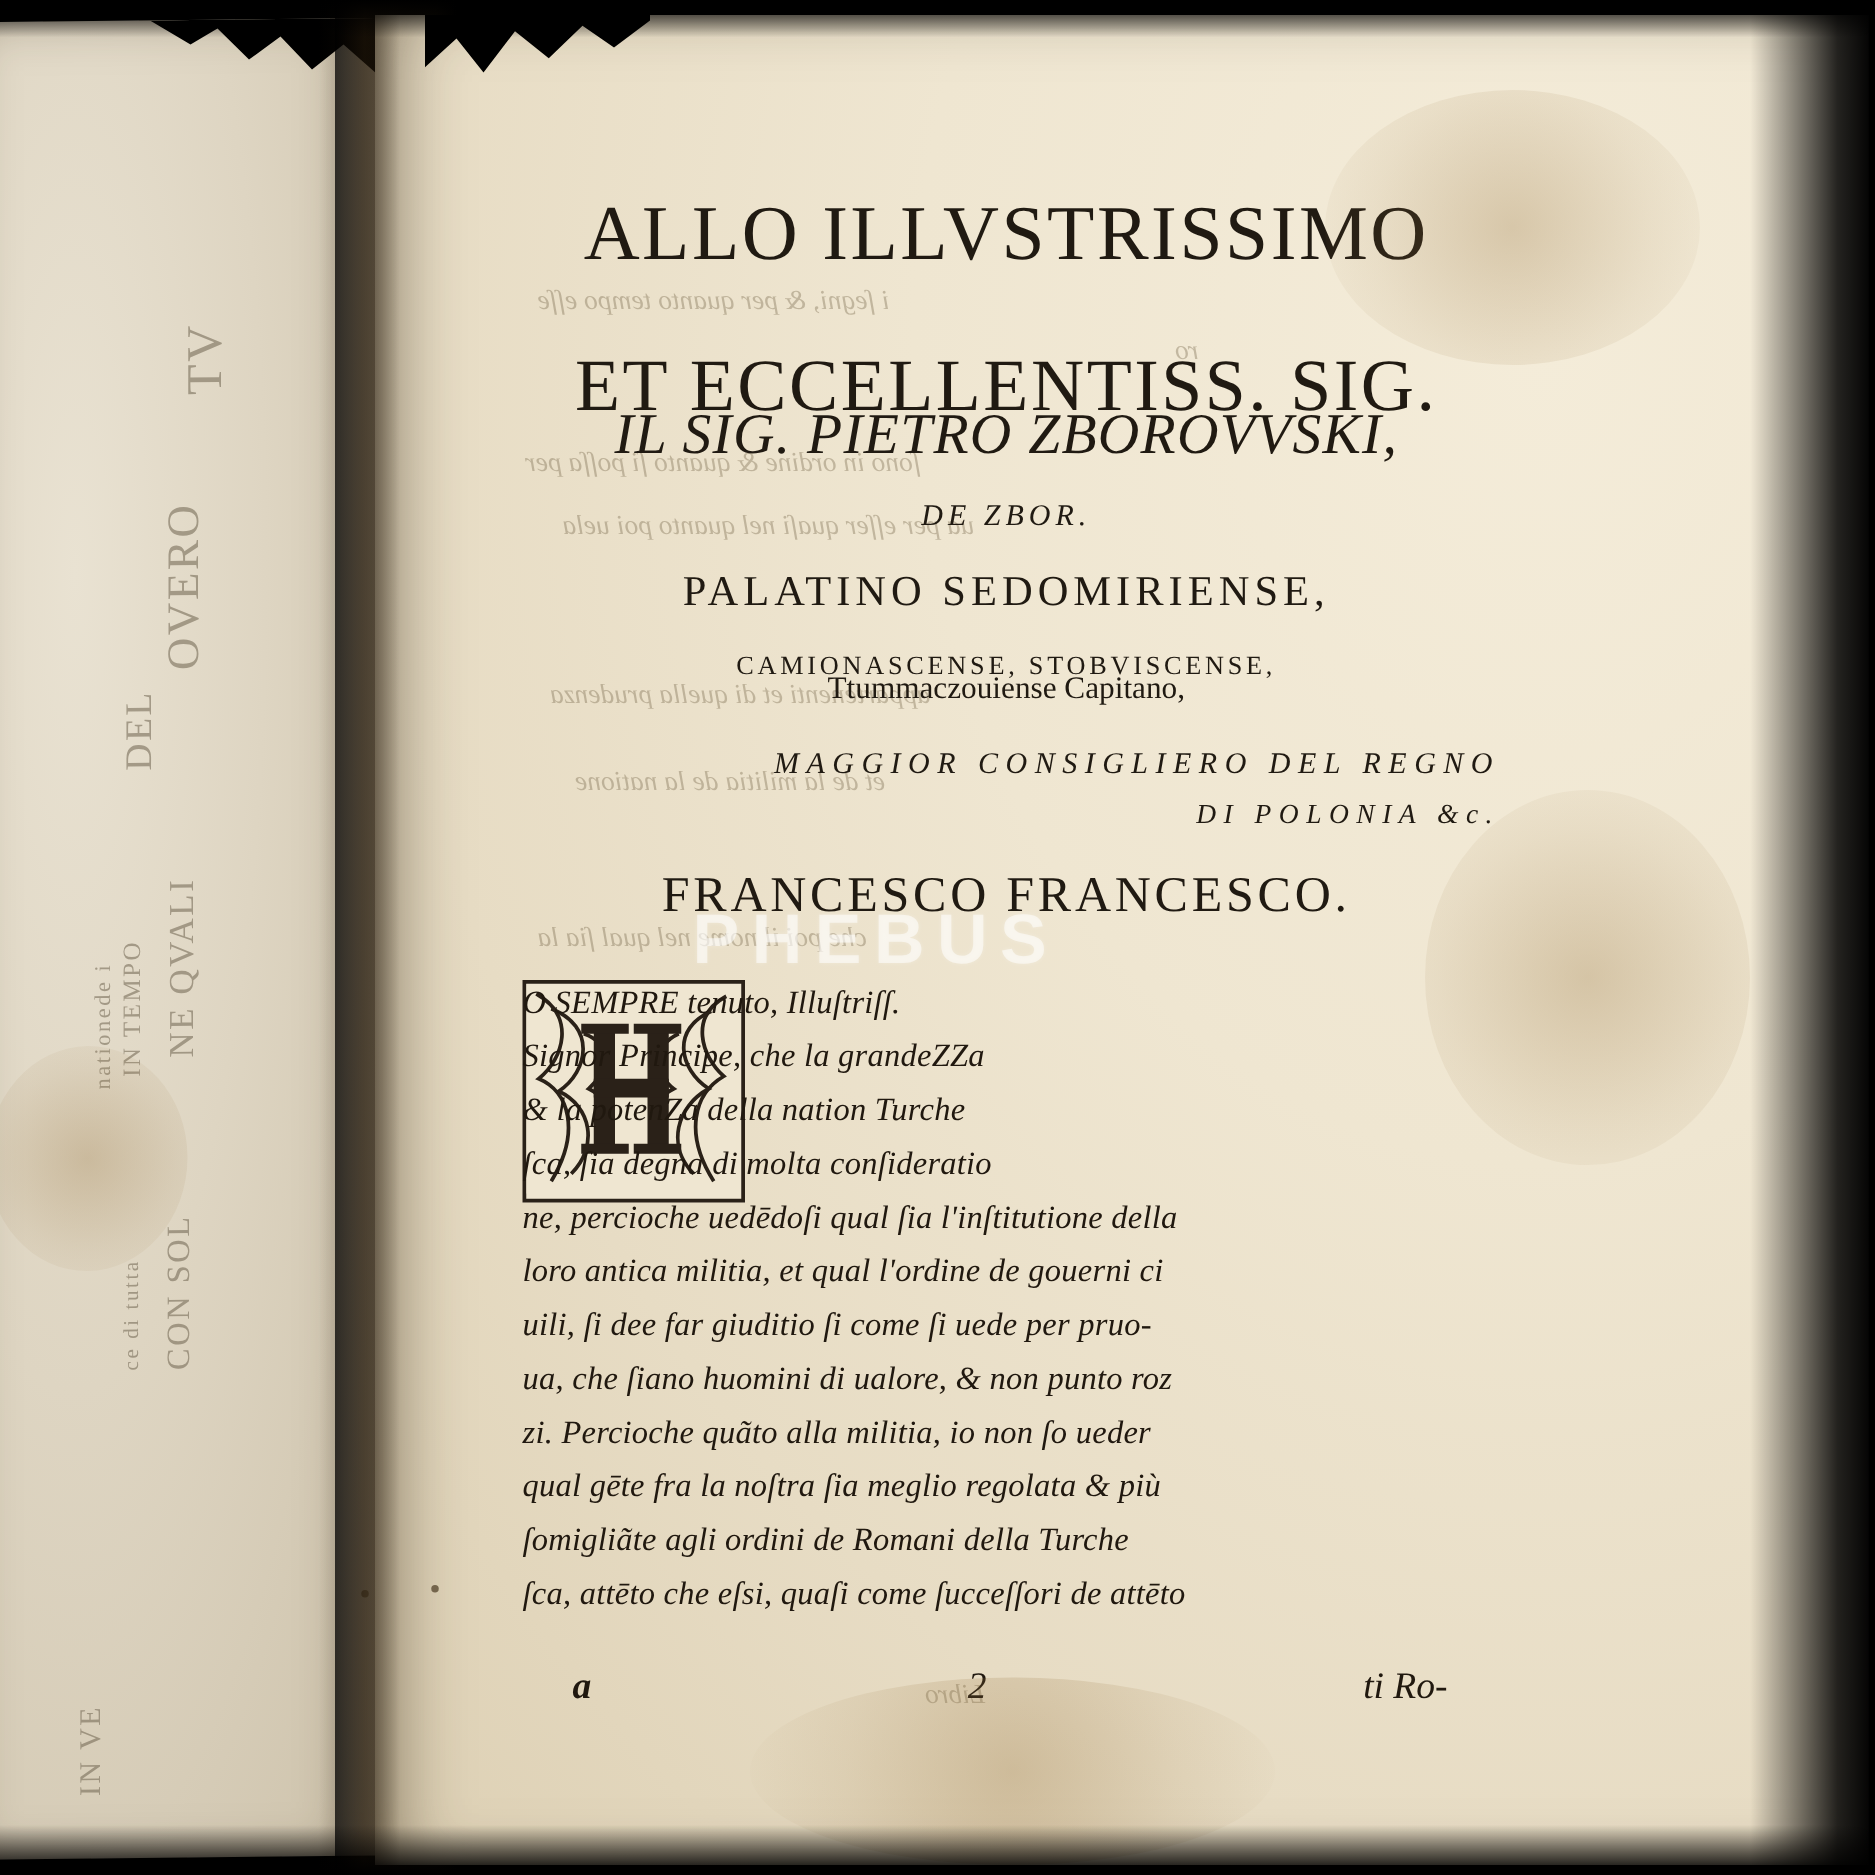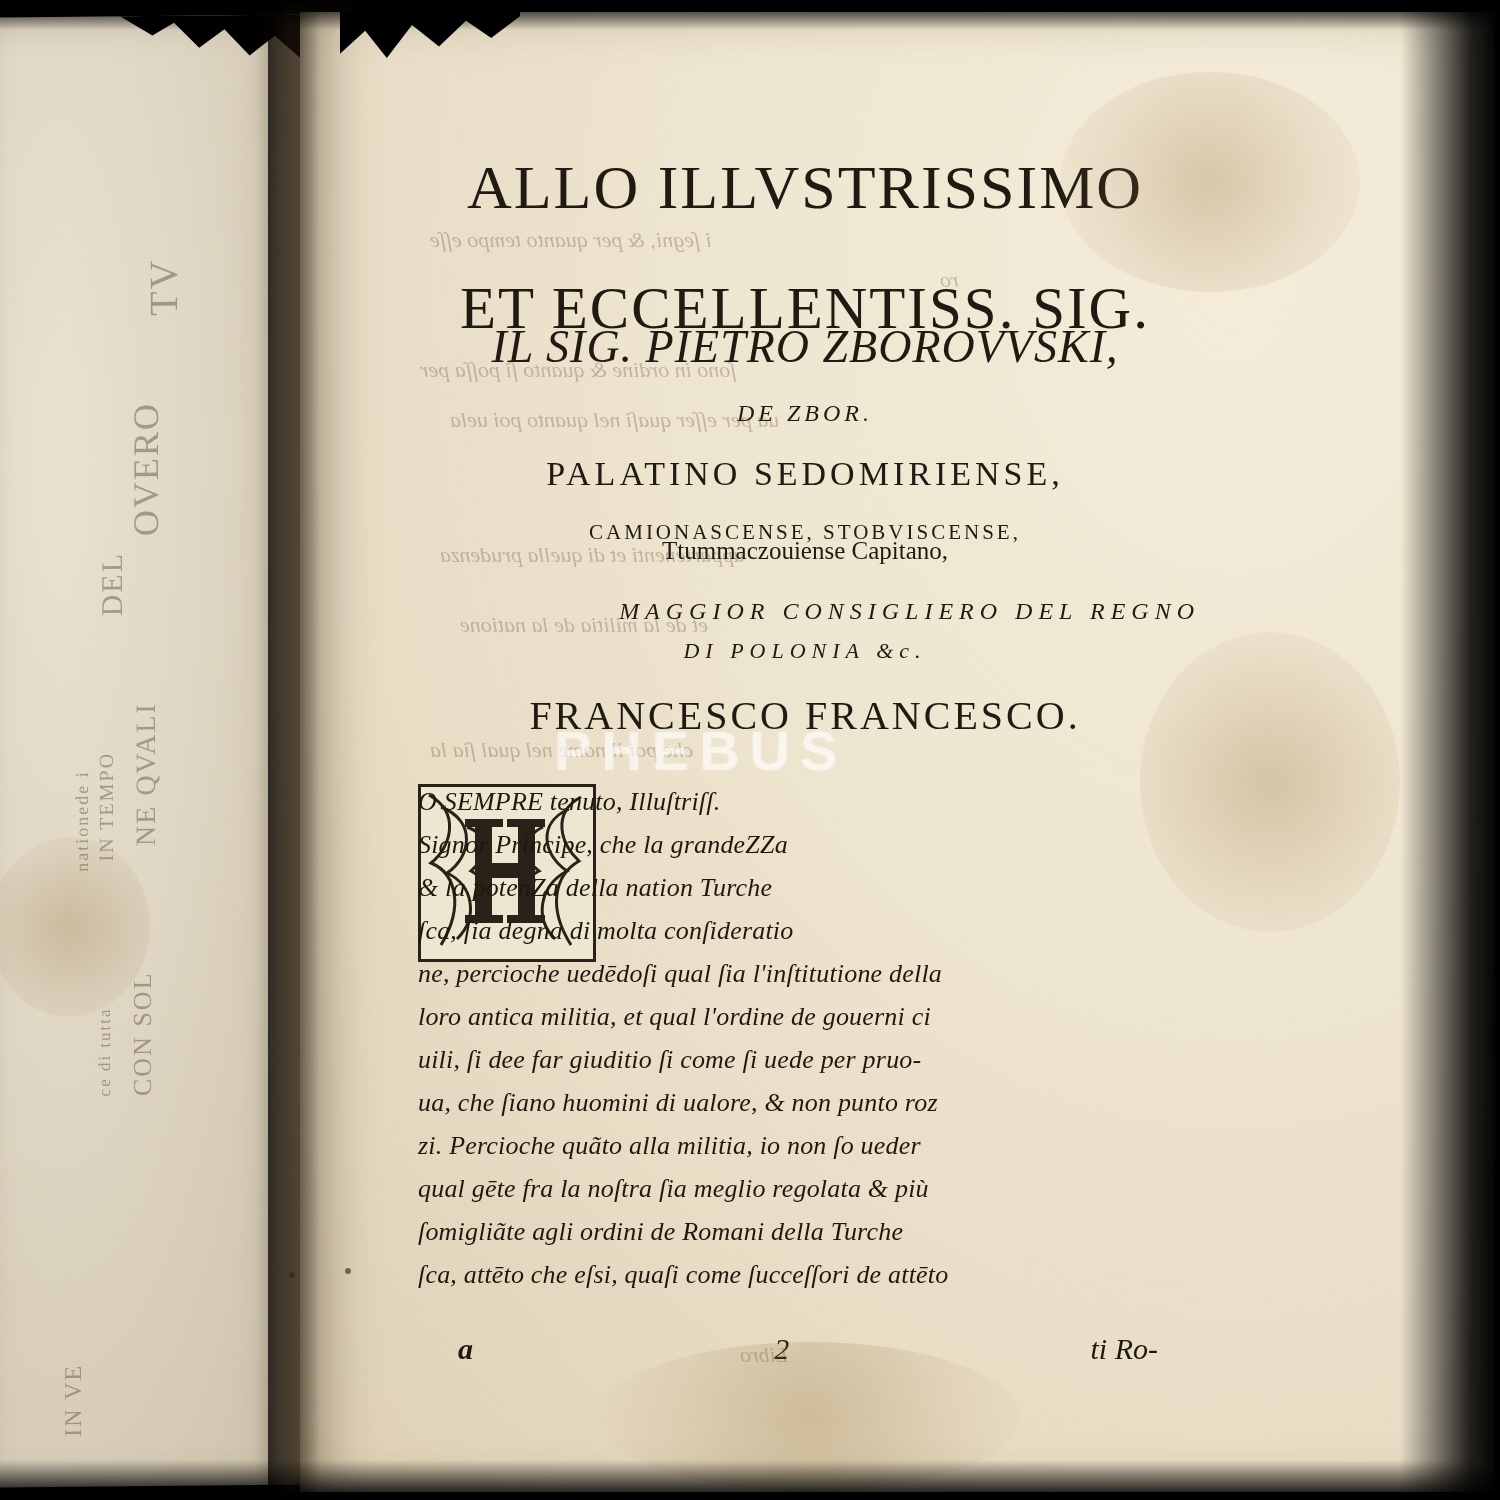--- a/index.html
+++ b/index.html
@@ -152,20 +152,21 @@
     font-size: 24px;
     font-style: italic;
     letter-spacing: 6px;
     text-align: right;
   }
   .l9 {
     top: 626px;
     font-size: 22px;
     font-style: italic;
     letter-spacing: 6px;
+    text-align: right;
   }
   .l10 {
     top: 680px;
     font-size: 40px;
     letter-spacing: 3px;
   }
 
   
   .body-col {
     position: absolute;

